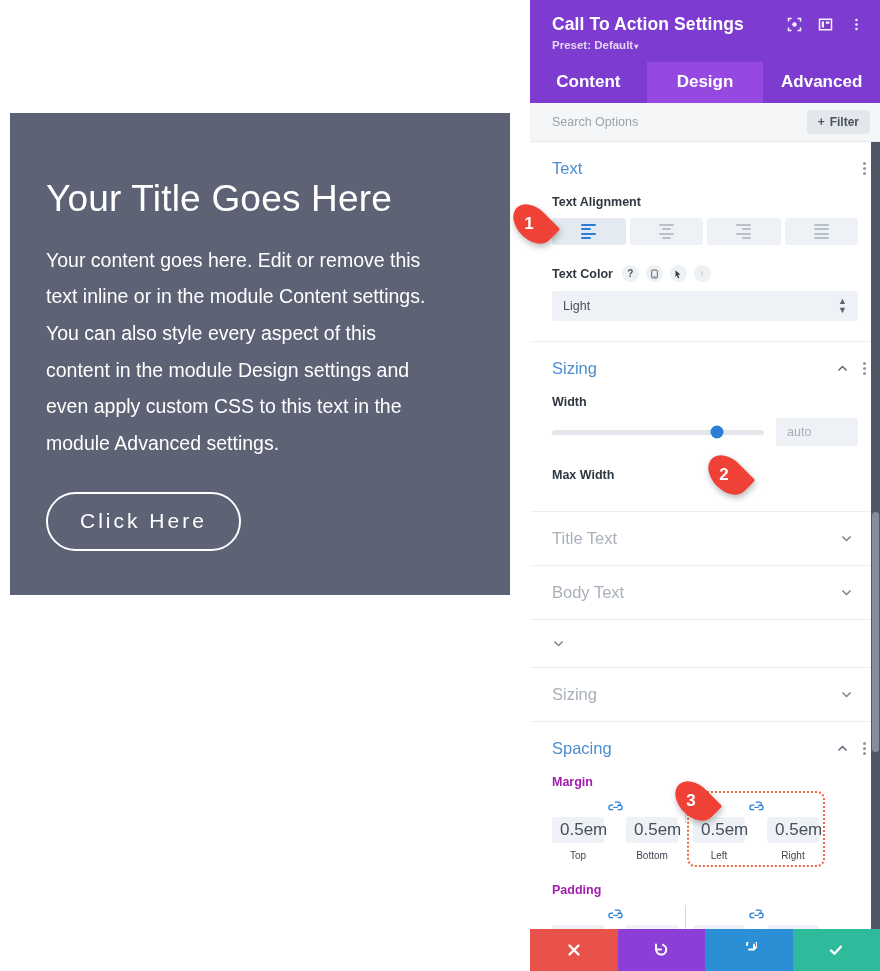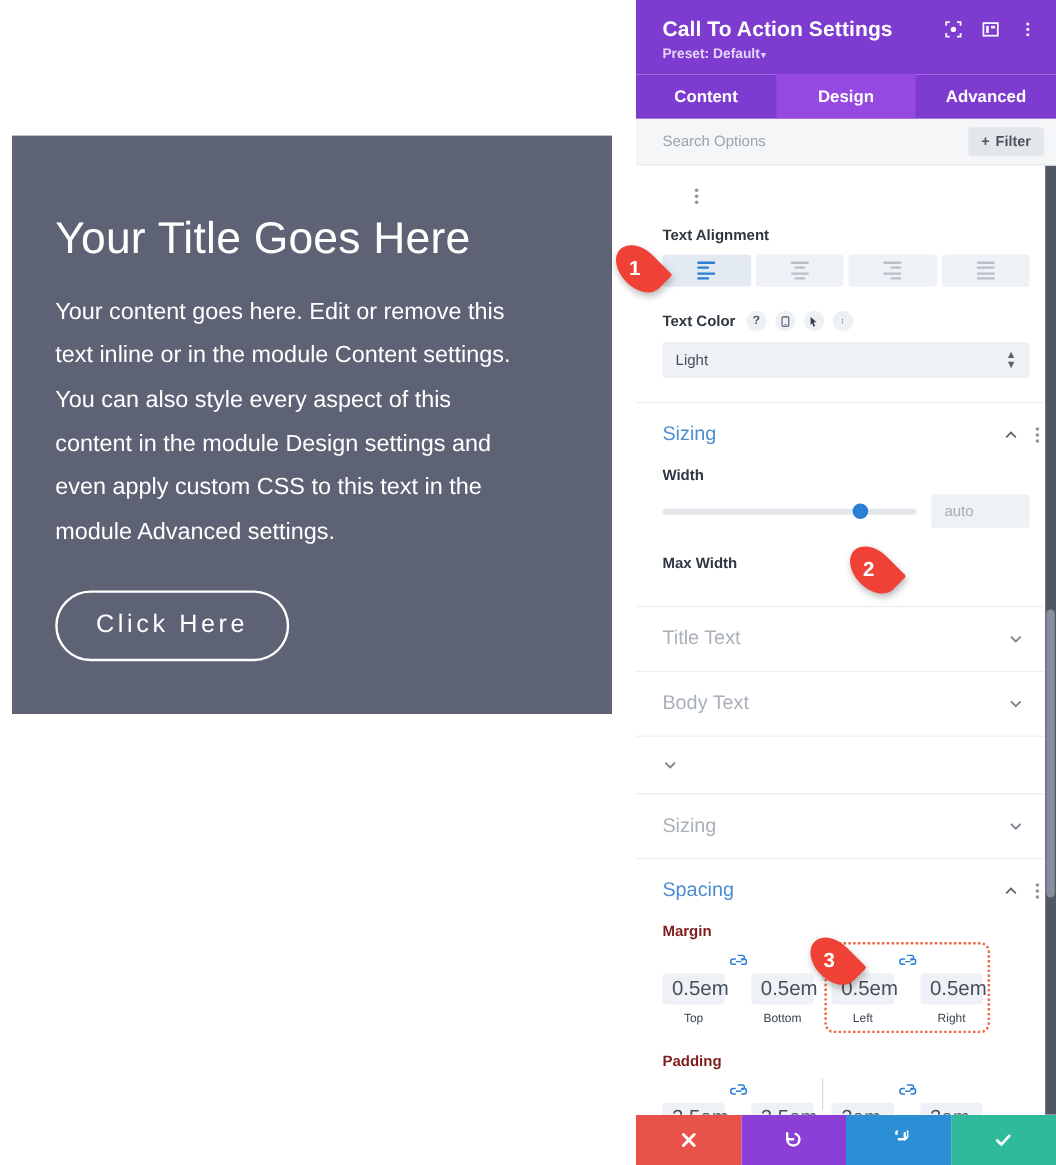--- a/index.html
+++ b/index.html
@@ -92,21 +92,21 @@
   #panel-tabs {
     display: flex;
     background: #7e3bd0;
     flex: 0 0 auto;
   }
   .tab {
     flex: 1;
     text-align: center;
     padding: 10px 0 11px;
     color: #ffffff;
-    font-size: 14px;
+    font-size: 17px;
     font-weight: bold;
     cursor: pointer;
   }
   .tab.active { background: #9549e0; }
 
   
   #search-bar {
     background: #f4f6f8;
     border-bottom: 1px solid #e6e9ed;
     display: flex; align-items: center;
@@ -213,21 +213,21 @@
   .slider-val {
     width: 82px; height: 28px; background: #eef1f5; border-radius: 3px;
     display: flex; align-items: center; padding: 0 11px;
     font-size: 12.5px;
   }
   .slider-val.filled { color: #46505c; }
   .slider-val.muted  { color: #a7aeb7; text-align: right; }
 
   
   .spacing-label {
-    font-size: 12.5px; font-weight: bold; color: #7f1d1d; margin-bottom: 8px;
+    font-size: 12.5px; font-weight: bold; color: #a21caf; margin-bottom: 8px;
   }
   .spacing-row { display: flex; align-items: flex-start; position: relative; }
   .sp-cell { width: 52px; }
   .sp-input {
     height: 26px; background: #eef1f5; border-radius: 3px;
     display: flex; align-items: center; padding: 0 8px;
     font-size: 17px; color: #46505c; margin-top: 20px;
   }
   .sp-cap {
     text-align: center; font-size: 10px; color: #3d4653;
@@ -343,20 +343,21 @@
         <span>+</span>
         <span>Filter</span>
       </button>
     </div>
 
     <div id="panel-body">
       <div id="panel-scroll-inner">
 
         <div class="section">
           <div class="section-head">
+            <div class="section-title open">Text</div>
             <svg class="chev" viewBox="0 0 16 16">
               <path d="M3 10.5L8 5.5l5 5" fill="none" stroke="#5b6personal" stroke-width="1.8"></path>
             </svg>
             <div class="sec-dots">
                 <span></span>
                 <span></span>
                 <span></span>
               </div>
           </div>
           <div class="section-body">

